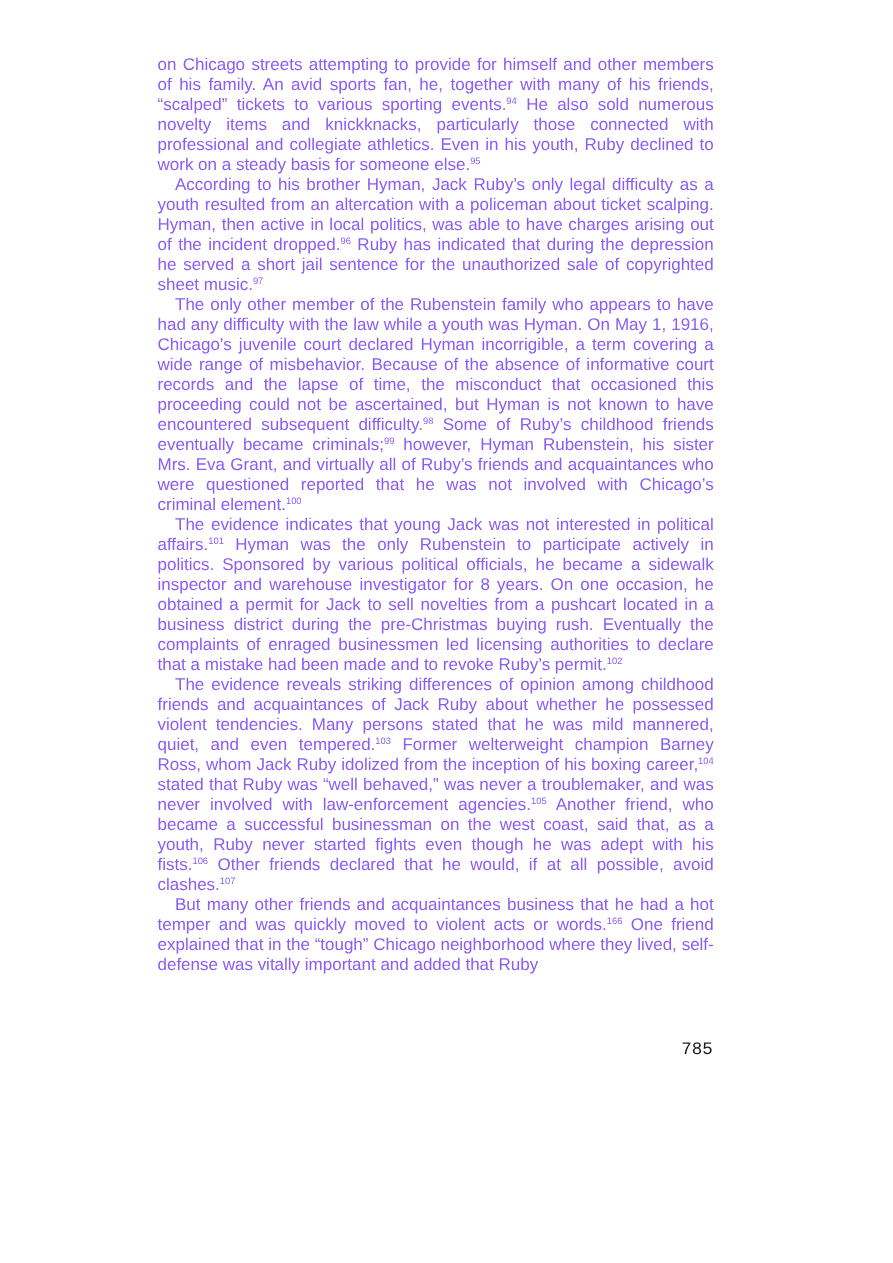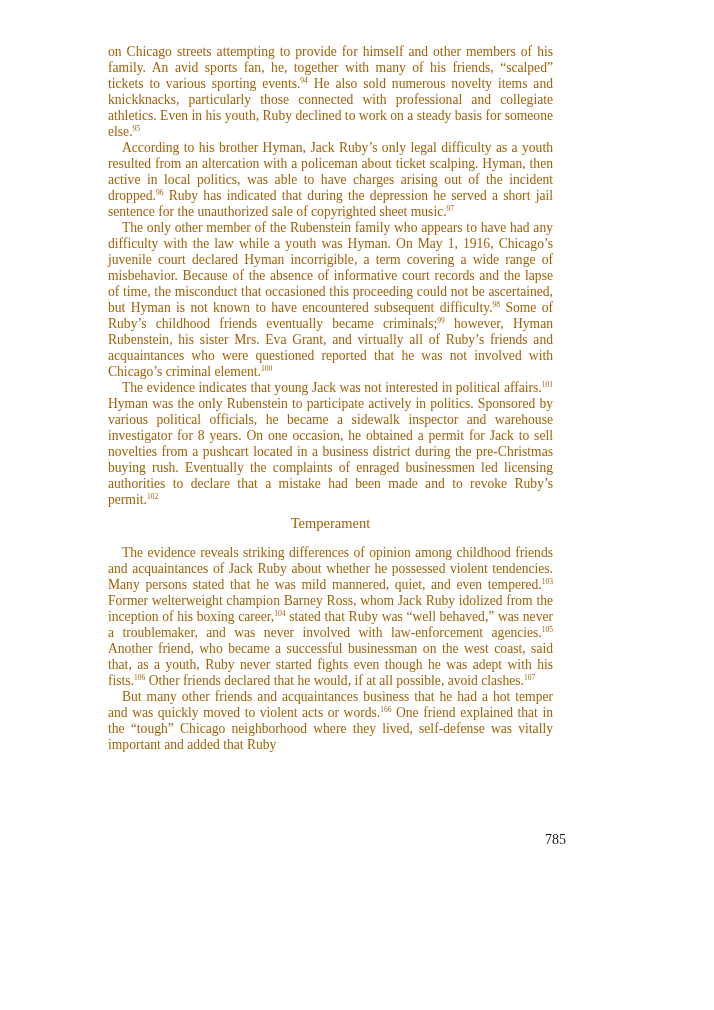--- a/index.html
+++ b/index.html
@@ -1,42 +1,41 @@
 <!DOCTYPE html>
 <html><head>
   <meta charset="utf-8">
   <style>
     html, body { margin: 0; padding: 0; background: #ffffff; }
     body { width: 714px; height: 1010px; position: relative; overflow: hidden; }
     .page {
-      position: absolute; left: 108px; top: 44px; width: 445px;
-      font-family: Liberation Serif, serif;
-      font-size: 13.6px; line-height: 16.0px; color: #a16207;
+      position: absolute; left: 126px; top: 44px; width: 445px;
+      font-family: Liberation Sans, sans-serif;
+      font-size: 13.6px; line-height: 16.0px; color: #8b5cf6;
       text-align: justify; hyphens: none;
     }
     .page p { margin: 0; text-indent: 14px; }
     .page p.first { text-indent: 0; }
     .page sup { font-size: 7.5px; vertical-align: 5px; line-height: 0; }
     .heading {
       text-align: center; font-size: 14.5px; margin: 7px 0 14px 0; text-indent: 0;
     }
     .pagenum {
       position: absolute; left: 545px; top: 832px;
-      font-family: Liberation Serif, serif; font-size: 14px; color: #1a1a1a;
+      font-family: Liberation Mono, monospace; font-size: 14px; color: #1a1a1a;
     }
   </style>
 </head>
 <body>
 
 <div class="page">
   <div id="before">
       <p class="first"><span>on Chicago streets attempting to provide for himself and other members of his family.  An avid sports fan, he, together with many of his friends, “scalped” tickets to various sporting events.</span><sup>94</sup><span>  He also sold numerous novelty items and knickknacks, particularly those connected with professional and collegiate athletics.  Even in his youth, Ruby declined to work on a steady basis for someone else.</span><sup>95</sup></p>
       <p><span>According to his brother Hyman, Jack Ruby’s only legal difficulty as a youth resulted from an altercation with a policeman about ticket scalping.  Hyman, then active in local politics, was able to have charges arising out of the incident dropped.</span><sup>96</sup><span>  Ruby has indicated that during the depression he served a short jail sentence for the unauthorized sale of copyrighted sheet music.</span><sup>97</sup></p>
       <p><span>The only other member of the Rubenstein family who appears to have had any difficulty with the law while a youth was Hyman.  On May 1, 1916, Chicago’s juvenile court declared Hyman incorrigible, a term covering a wide range of misbehavior.  Because of the absence of informative court records and the lapse of time, the misconduct that occasioned this proceeding could not be ascertained, but Hyman is not known to have encountered subsequent difficulty.</span><sup>98</sup><span>  Some of Ruby’s childhood friends eventually became criminals;</span><sup>99</sup><span> however, Hyman Rubenstein, his sister Mrs. Eva Grant, and virtually all of Ruby’s friends and acquaintances who were questioned reported that he was not involved with Chicago’s criminal element.</span><sup>100</sup></p>
       <p><span>The evidence indicates that young Jack was not interested in political affairs.</span><sup>101</sup><span>  Hyman was the only Rubenstein to participate actively in politics.  Sponsored by various political officials, he became a sidewalk inspector and warehouse investigator for 8 years.  On one occasion, he obtained a permit for Jack to sell novelties from a pushcart located in a business district during the pre-Christmas buying rush.  Eventually the complaints of enraged businessmen led licensing authorities to declare that a mistake had been made and to revoke Ruby’s permit.</span><sup>102</sup></p>
     </div>
-  <div class="heading">Temperament</div>
   <div id="after">
       <p><span>The evidence reveals striking differences of opinion among childhood friends and acquaintances of Jack Ruby about whether he possessed violent tendencies.  Many persons stated that he was mild mannered, quiet, and even tempered.</span><sup>103</sup><span>  Former welterweight champion Barney Ross, whom Jack Ruby idolized from the inception of his boxing career,</span><sup>104</sup><span> stated that Ruby was “well behaved,” was never a troublemaker, and was never involved with law-enforcement agencies.</span><sup>105</sup><span>  Another friend, who became a successful businessman on the west coast, said that, as a youth, Ruby never started fights even though he was adept with his fists.</span><sup>106</sup><span>  Other friends declared that he would, if at all possible, avoid clashes.</span><sup>107</sup></p>
       <p><span>But many other friends and acquaintances business that he had a hot temper and was quickly moved to violent acts or words.</span><sup>166</sup><span>  One friend explained that in the “tough” Chicago neighborhood where they lived, self-defense was vitally important and added that Ruby</span></p>
     </div>
 </div>
 <div class="pagenum">785</div>
 
 </body></html>

